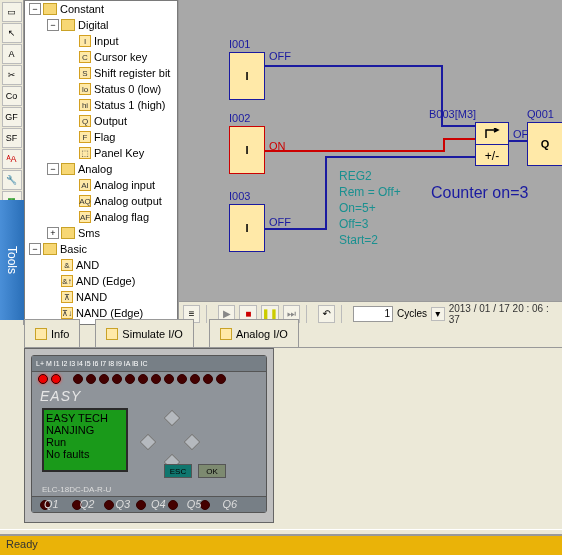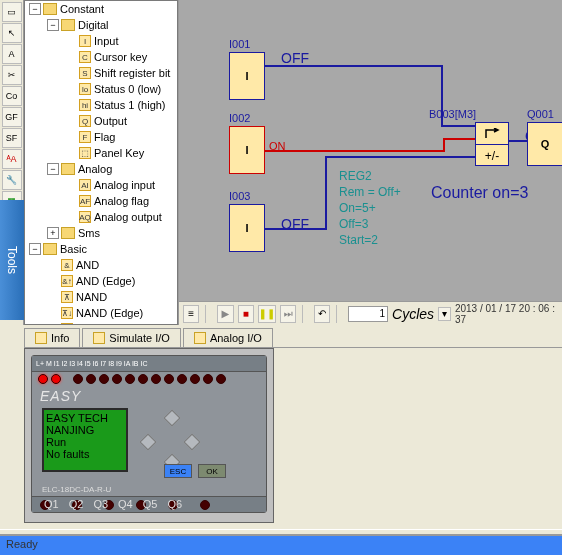--- a/index.html
+++ b/index.html
@@ -25,63 +25,63 @@
 .indent1 { padding-left: 22px; }
 .indent2 { padding-left: 40px; }
 
 .canvas-pane { flex: 1; display: flex; flex-direction: column; border-left: 1px solid #999; }
 .canvas-body { flex: 1; background: #a8a8a8; position: relative; overflow: hidden; }
 .block { position: absolute; background: #ffe9a8; border: 1px solid #1a1aa0; width: 36px; height: 48px; display: flex; align-items: center; justify-content: center; font-weight: bold; color: #000; }
 .block-label { position: absolute; color: #1a1aa0; font-size: 11px; }
 .wire-h { position: absolute; height: 2px; background: #1a1aa0; }
 .wire-v { position: absolute; width: 2px; background: #1a1aa0; }
 .wire-red { background: #c00; }
-.state-off { color: #1a1aa0; position: absolute; font-size: 14px; margin-left: 12px; }
+.state-off { color: #1a1aa0; position: absolute; font-size: 11px; }
 .state-on { color: #c00; position: absolute; font-size: 11px; }
 .reg-text { color: #1a9090; position: absolute; font-size: 12px; line-height: 16px; }
 .counter-text { color: #1a1aa0; position: absolute; font-size: 16px; }
 .counter-block { position: absolute; width: 34px; height: 44px; background: #ffe9a8; border: 1px solid #1a1aa0; }
 .counter-block .top { height: 22px; border-bottom: 1px solid #1a1aa0; display: flex; align-items: center; justify-content: center; }
 .counter-block .bot { height: 22px; display: flex; align-items: center; justify-content: center; font-size: 12px; }
 
 .sim-toolbar { height: 24px; background: #ece9d8; border-top: 1px solid #999; display: flex; align-items: center; padding: 0 4px; gap: 4px; }
 .tbtn { width: 18px; height: 18px; border: 1px solid #bbb; background: #f5f3e8; display: flex; align-items: center; justify-content: center; cursor: pointer; font-size: 10px; }
 .sep { width: 6px; height: 18px; border-left: 1px solid #bbb; margin: 0 2px; }
 .cycles-input { width: 40px; height: 16px; border: 1px solid #999; font-size: 10px; text-align: right; padding-right: 2px; }
-.cycles-label { font-size: 14px; font-style: italic; }
+.cycles-label { font-size: 10px; }
 .datetime { margin-left: auto; font-size: 10px; color: #333; }
 
 .tabbar { position: absolute; top: 328px; left: 24px; right: 0; height: 20px; display: flex; align-items: flex-end; border-bottom: 1px solid #999; background: #ece9d8;}
-.tab { height: 19px; padding: 2px 10px; border: 1px solid #999; border-bottom: none; background: #ece9d8; margin-right: 2px; cursor: pointer; display: flex; align-items: center; gap: 4px; }
+.tab { height: 28px; padding: 2px 10px; border: 1px solid #999; border-bottom: none; background: #ece9d8; margin-right: 15px; cursor: pointer; display: flex; align-items: center; gap: 4px; }
 .tab.active { background: #fff; }
 .tab .ticon { width: 12px; height: 12px; background: #ffe9a8; border: 1px solid #c9a227; }
 
 .device-pane { position: absolute; top: 348px; left: 24px; width: 250px; height: 175px; background: #c0c0c0; border: 1px solid #666; }
 .device-chassis { margin: 6px; background: #8f949a; border: 1px solid #555; height: 158px; position: relative; border-radius: 3px; }
 .terminal-row { height: 16px; display: flex; align-items: center; background: #777f86; border-bottom: 1px solid #555; }
 .terminal-row.bottom { border-bottom: none; border-top: 1px solid #555; position: absolute; bottom: 0; left: 0; right: 0; }
 .terminal-labels { font-size: 7px; color: #fff; display: flex; gap: 4px; padding-left: 4px; }
 .led-row { display: flex; gap: 3px; padding: 2px 6px; }
 .led { width: 10px; height: 10px; border-radius: 50%; background: #400; border: 1px solid #300; }
 .led.on { background: #e00; box-shadow: 0 0 3px #f44; }
 .brand { color: #e6e6e6; font-size: 14px; font-weight: normal; font-style: italic; padding: 2px 8px; letter-spacing: 1px; }
 .lcd { position: absolute; left: 10px; top: 52px; width: 86px; height: 64px; background: #1a9a1a; border: 2px solid #2a2a2a; color: #000; font-family: monospace; font-size: 10px; line-height: 12px; padding: 2px 2px; }
 .dpad { position: absolute; left: 110px; top: 56px; width: 56px; height: 56px; }
 .dpad div { position: absolute; background: #b5b9be; border: 1px solid #777; cursor: pointer;}
 .dpad .up { left: 24px; top: 0; width: 12px; height: 12px; transform: rotate(45deg);}
 .dpad .down { left: 24px; bottom: 0; width: 12px; height: 12px; transform: rotate(45deg);}
 .dpad .left { left: 0; top: 24px; width: 12px; height: 12px; transform: rotate(45deg);}
 .dpad .right { right: 0; top: 24px; width: 12px; height: 12px; transform: rotate(45deg);}
-.btn-esc, .btn-ok { position: absolute; bottom: 34px; width: 28px; height: 14px; font-size: 8px; display: flex; align-items: center; justify-content: center; border: 1px solid #555; background: #3b82f6; cursor: pointer;}
+.btn-esc, .btn-ok { position: absolute; bottom: 34px; width: 28px; height: 14px; font-size: 8px; display: flex; align-items: center; justify-content: center; border: 1px solid #555; background: #0f766e; cursor: pointer;}
 .btn-esc { left: 132px; }
 .btn-ok { left: 166px; background: #7d8a70;}
 .model { position: absolute; left: 10px; bottom: 18px; font-size: 8px; color: #ddd; }
-.output-labels { display: flex; gap: 10px; padding-left: 12px; font-size: 7px; color: #ddd; position: absolute; bottom: 2px;}
-
-.status-bar { position: absolute; bottom: 0; left: 0; right: 0; height: 20px; background: #3b82f6; border-top: 1px solid #999; padding: 2px 6px; font-size: 11px; color: #333; }
+.output-labels { display: flex; gap: 21px; padding-left: 12px; font-size: 7px; color: #ddd; position: absolute; bottom: 2px; font-style: italic;}
+
+.status-bar { position: absolute; bottom: 0; left: 0; right: 0; height: 20px; background: #eab308; border-top: 1px solid #999; padding: 2px 6px; font-size: 11px; color: #333; }
 .status-divider { position: absolute; bottom: 20px; left: 0; right: 0; height: 6px; background: #ece9d8; border-top: 1px solid #fff; border-bottom: 1px solid #999;}
 
 svg { display: block; }
 </style>
 </head>
 <body>
 
 <div class="main-area">
   <div class="left-vtool">
     <div class="vbtn">▭</div>
@@ -154,27 +154,27 @@
           <span class="folder"></span>
           <span class="label">Analog</span>
         </div>
       <div class="tree-item indent2">
           <span class="spacer"></span>
           <span class="leaf-icon">AI</span>
           <span class="label">Analog input</span>
         </div>
       <div class="tree-item indent2">
           <span class="spacer"></span>
+          <span class="leaf-icon">AQ</span>
+          <span class="label">Analog output</span>
+        </div>
+      <div class="tree-item indent2">
+          <span class="spacer"></span>
           <span class="leaf-icon">AF</span>
           <span class="label">Analog flag</span>
-        </div>
-      <div class="tree-item indent2">
-          <span class="spacer"></span>
-          <span class="leaf-icon">AQ</span>
-          <span class="label">Analog output</span>
         </div>
       <div class="tree-item indent1">
           <span class="toggle">+</span>
           <span class="folder"></span>
           <span class="label">Sms</span>
         </div>
       <div class="tree-item">
           <span class="toggle">−</span>
           <span class="folder"></span>
           <span class="label">Basic</span>

